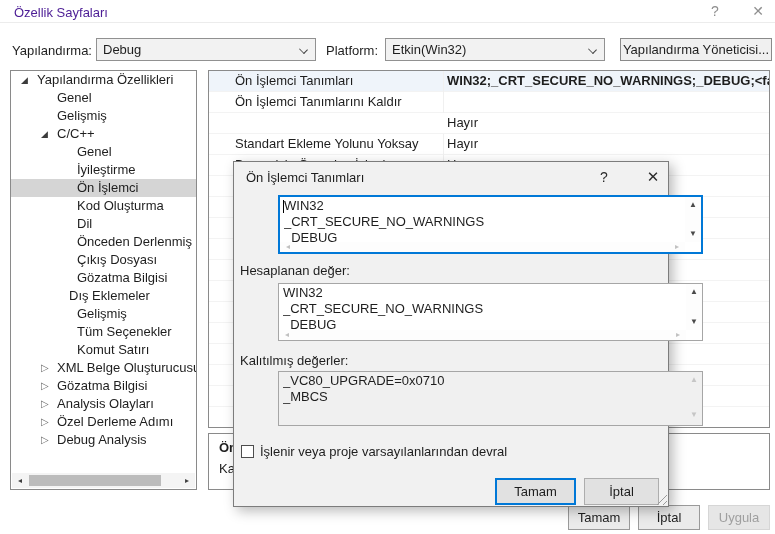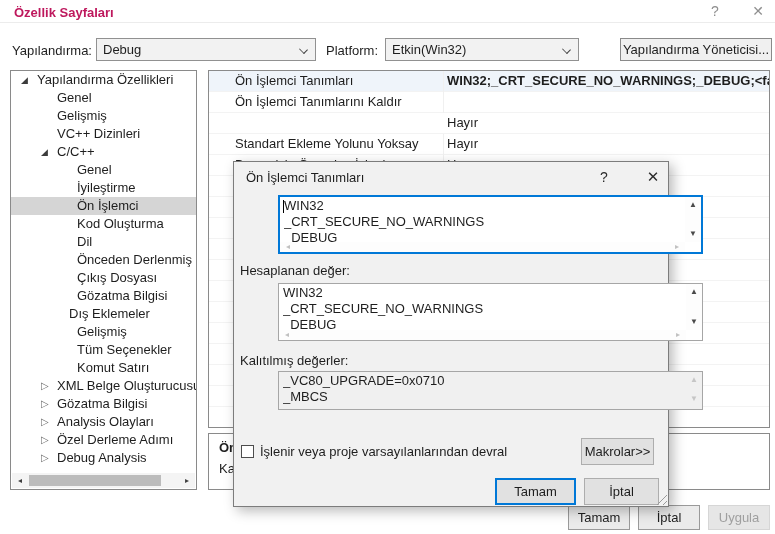--- a/index.html
+++ b/index.html
@@ -4,21 +4,21 @@
 <style>
   * { margin:0; padding:0; box-sizing:border-box; }
   html,body { width:775px; height:534px; }
   body {
     position:relative; background:#ffffff;
     font-family:"Liberation Sans", sans-serif;
     font-size:13px; color:#1e1e1e; overflow:hidden;
   }
   
   .titlebar { position:absolute; left:0; top:0; width:775px; height:23px; background:#ffffff; border-bottom:1px solid #ececec; }
-  .titlebar .title { position:absolute; left:14px; top:5px; color:#be185d; font-size:13px;font-weight:bold; }
+  .titlebar .title { position:absolute; left:14px; top:5px; color:#4c1d95; font-size:13px; }
   .titlebar .tb-help { position:absolute; left:706px; top:3px; color:#8f8f8f; font-size:14px; width:18px; text-align:center; cursor:default; }
   .titlebar .tb-close { position:absolute; left:748px; top:3px; color:#8f8f8f; font-size:14px; width:20px; text-align:center; cursor:default; }
   
   .cfg-label { position:absolute; top:43px; }
   .combo { position:absolute; top:38px; height:23px; background:#f2f2f2; border:1px solid #919191; }
   .combo .combo-text { position:absolute; left:6px; top:3px; }
   .combo .chev { position:absolute; right:8px; top:7px; width:7px; height:7px; border-right:1px solid #404040; border-bottom:1px solid #404040; transform:rotate(45deg) scaleY(0.8); }
   .btn { background:#f0f0f0; border:1px solid #8a8a8a; text-align:center; cursor:default; }
   #cfg-manager { position:absolute; left:620px; top:38px; width:152px; height:23px; line-height:21px; }
   
@@ -84,40 +84,37 @@
   <span class="tb-help">?</span>
   <span class="tb-close">✕</span>
 </div>
 
 <span class="cfg-label" style="left:12px;">Yapılandırma:</span>
 <div class="combo" style="left:96px; width:220px;">
   <span class="combo-text">Debug</span>
   <span class="chev"></span>
 </div>
 <span class="cfg-label" style="left:326px;">Platform:</span>
-<div class="combo" style="left:385px; width:194px;">
+<div class="combo" style="left:385px; width:220px;">
   <span class="combo-text">Etkin(Win32)</span>
   <span class="chev"></span>
 </div>
 <div class="btn" id="cfg-manager">Yapılandırma Yöneticisi...</div>
 
 <div class="tree-panel">
   <div id="tree-items">
       <div class="tree-row">
         <span class="tree-glyph" style="left: 10px;">◢</span>
         <span class="tree-label" style="left: 26px;">Yapılandırma Özellikleri</span>
       </div>
       <div class="tree-row">
         <span class="tree-label" style="left: 46px;">Genel</span>
       </div>
       <div class="tree-row">
         <span class="tree-label" style="left: 46px;">Gelişmiş</span>
-      </div>
-      <div class="tree-row">
-        <span class="tree-label" style="left: 46px;">VC++ Dizinleri</span>
       </div>
       <div class="tree-row">
         <span class="tree-glyph" style="left: 30px;">◢</span>
         <span class="tree-label" style="left: 46px;">C/C++</span>
       </div>
       <div class="tree-row">
         <span class="tree-label" style="left: 66px;">Genel</span>
       </div>
       <div class="tree-row">
         <span class="tree-label" style="left: 66px;">İyileştirme</span>
@@ -290,28 +287,27 @@
       <span class="va up">▲</span>
       <span class="va dn">▼</span>
     </div>
     <div class="hscroll">
       <span class="ha lf">◂</span>
       <span class="ha rt">▸</span>
     </div>
   </div>
 
   <span class="m-label" style="top:191px;">Kalıtılmış değerler:</span>
-  <div class="ta readonly" style="top:209px; height:39px;">
+  <div class="ta readonly" style="top:209px; height:55px;">
     <div class="ta-text" style="bottom:2px;">_VC80_UPGRADE=0x0710
 _MBCS</div>
     <div class="vscroll" style="bottom:2px;">
       <span class="va up">▲</span>
       <span class="va dn">▼</span>
     </div>
   </div>
 
   <span class="checkbox"></span>
   <span class="check-label">İşlenir veya proje varsayılanlarından devral</span>
-  <div class="m-btn" id="btn-macros">Makrolar&gt;&gt;</div>
   <div class="m-btn" id="btn-ok-modal">Tamam</div>
   <div class="m-btn" id="btn-cancel-modal">İptal</div>
   <div class="grip"></div>
 </div>
 
 </body></html>

